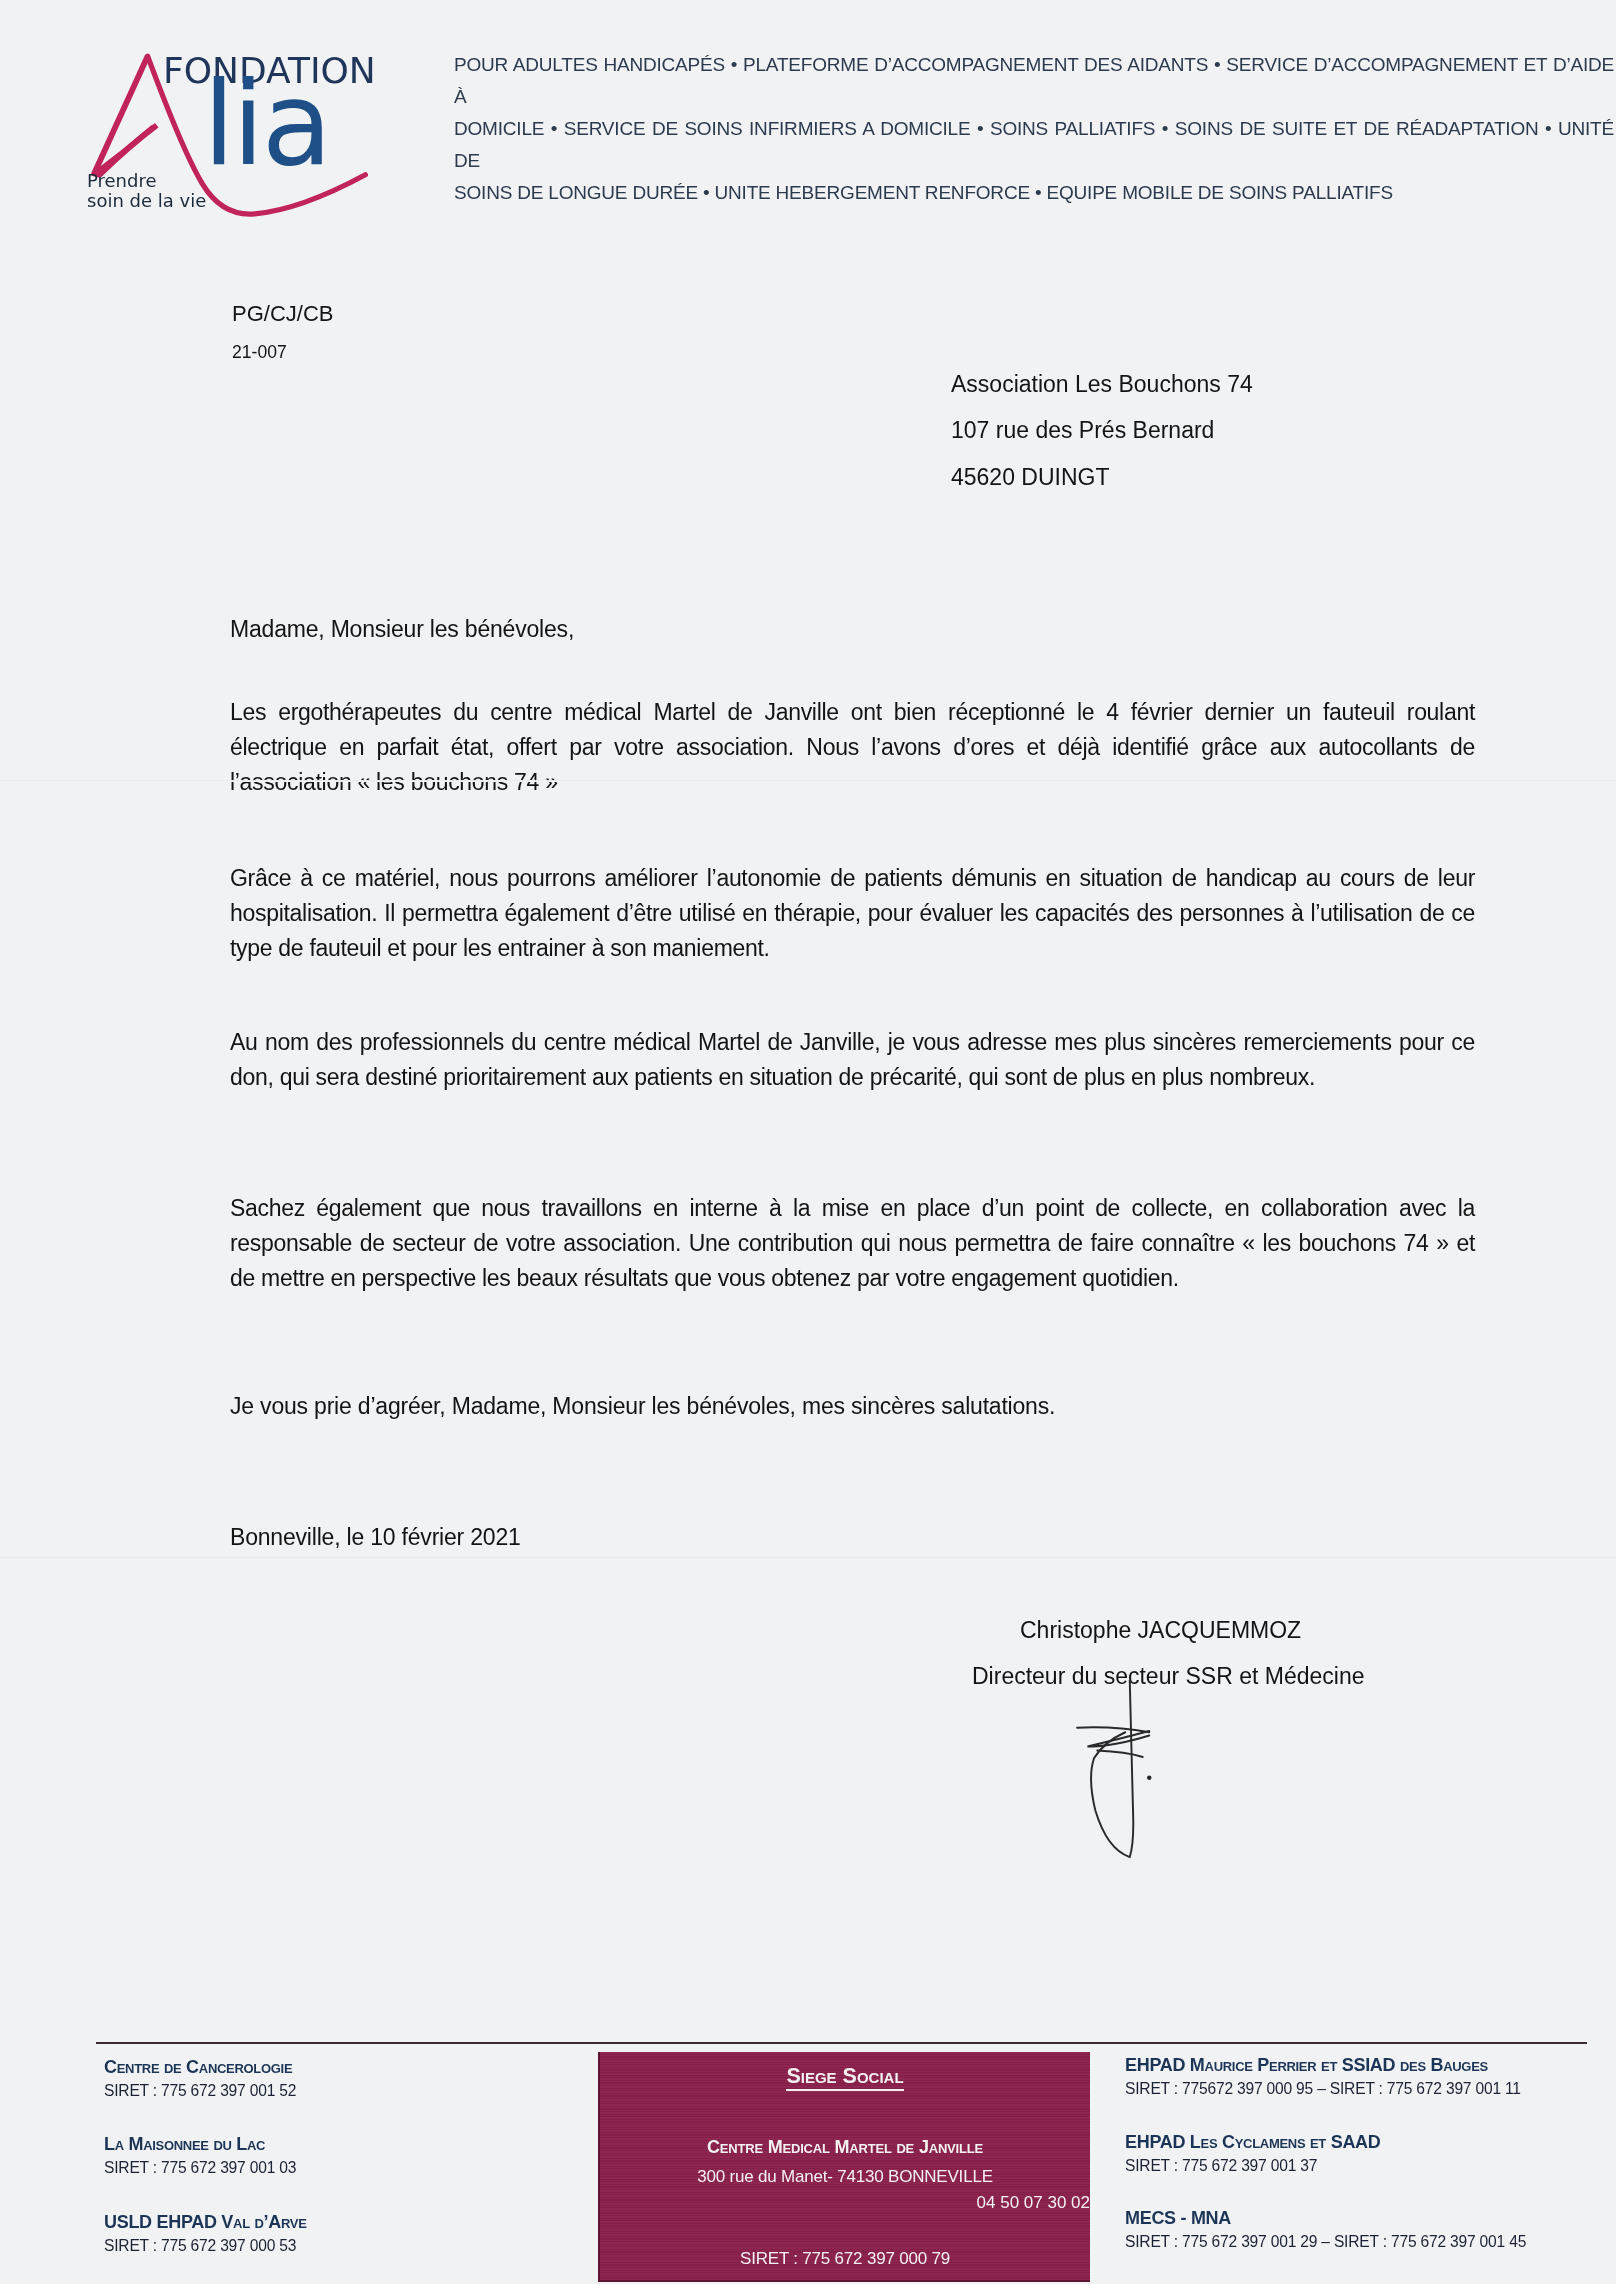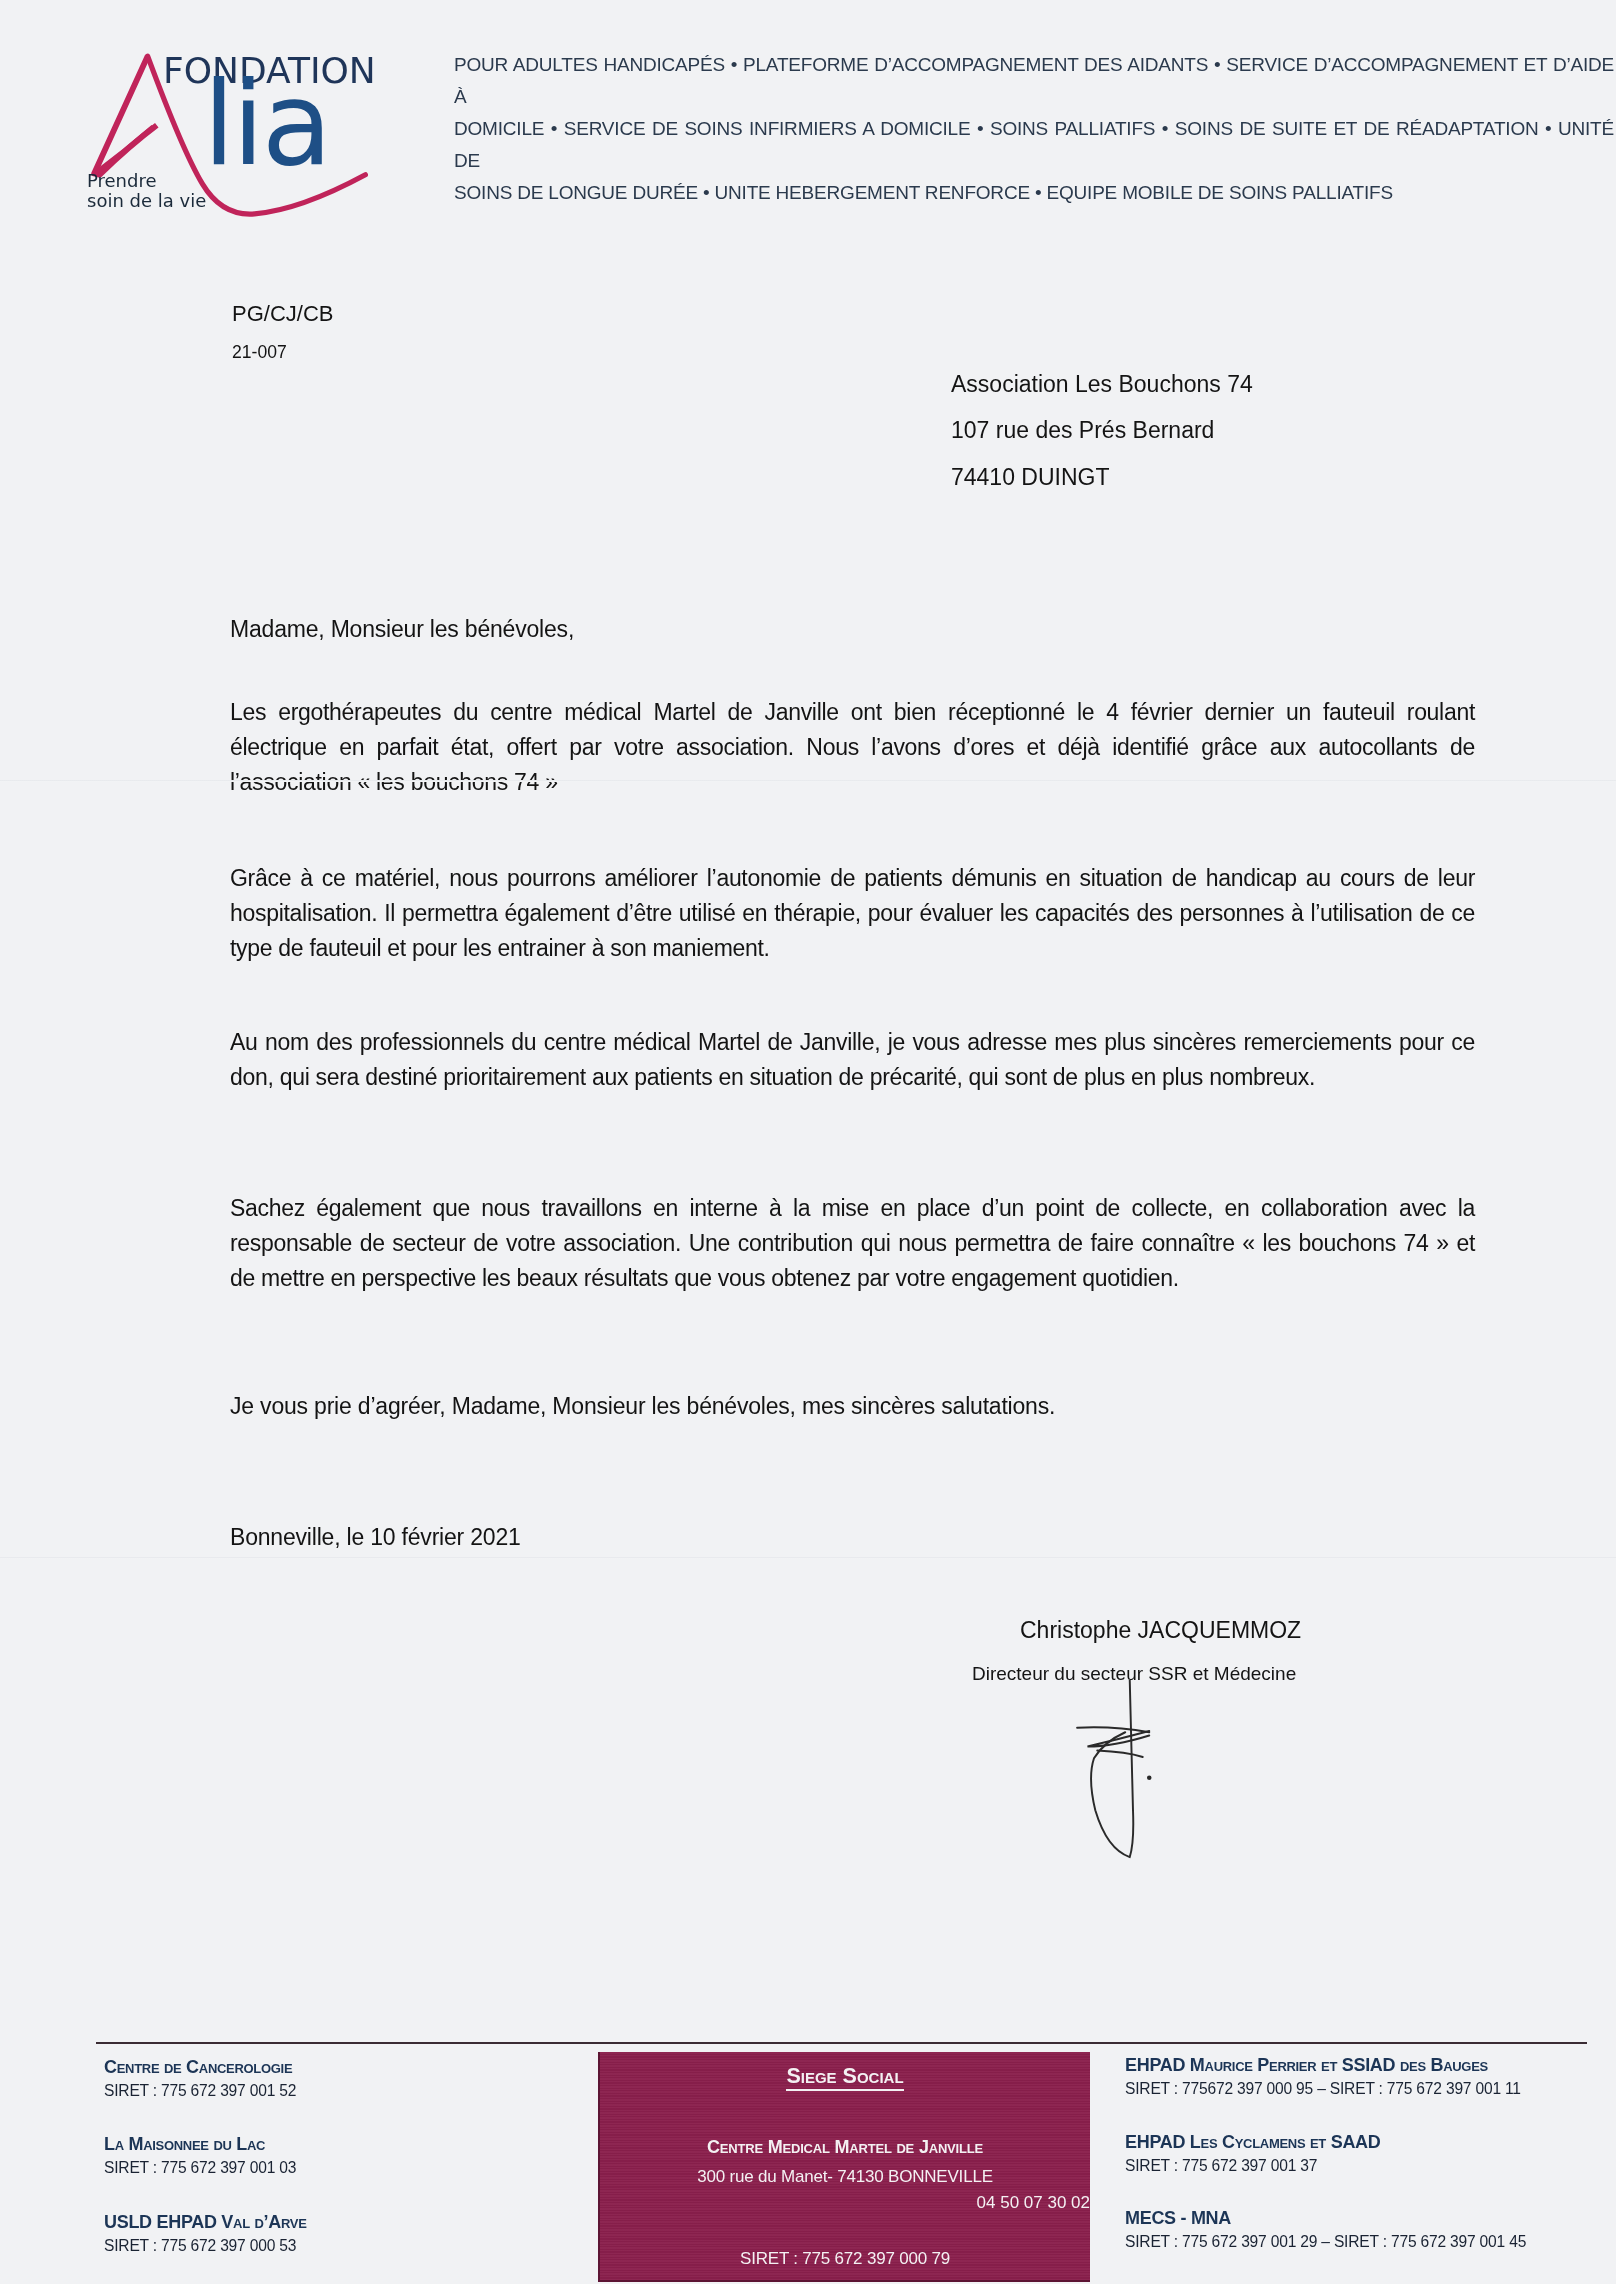--- a/index.html
+++ b/index.html
@@ -24,21 +24,21 @@
     font-family: "Liberation Sans Narrow", "Liberation Sans", sans-serif;
     letter-spacing: -0.2px;
   }
   
   .ref1 { left: 232px; top: 301px; font-size: 22px; }
   .ref2 { left: 232px; top: 342px; font-size: 17.6px; }
   .addr { left: 951px; font-size: 23px; }
   .body-text { left: 230px; width: 1245px; font-size: 23px; line-height: 35px; text-align: justify; letter-spacing: -0.3px; }
   .single { left: 230px; font-size: 23px; letter-spacing: -0.2px; }
   .sig-name { left: 1020px; top: 1617px; font-size: 23px; }
-  .sig-title { left: 972px; top: 1663px; font-size: 19px; }
+  .sig-title { left: 972px; top: 1663px; font-size: 23px; }
   .signature { left: 1068px; top: 1680px; }
   
   .fold { left: 0; width: 1617px; height: 2px; background: linear-gradient(#e4e6ea, #f6f7f8); }
   
   .footer-rule { left: 96px; top: 2042px; width: 1491px; height: 2px; background: #3a2c33; }
   .fcol { font-family: "Liberation Sans", sans-serif; color: #1c3556; }
   .fname { font-weight: bold; font-size: 18px; font-variant: small-caps; letter-spacing: -0.3px; }
   .fsiret { font-size: 15.6px; color: #1a2333; letter-spacing: -0.2px; }
   .fleft { left: 104px; width: 443px; text-align: left; }
   .fright { left: 1125px; width: 482px; text-align: left; }
@@ -80,21 +80,21 @@
   <div style="text-align:justify;text-align-last:justify;">POUR ADULTES HANDICAPÉS • PLATEFORME D’ACCOMPAGNEMENT DES AIDANTS • SERVICE D’ACCOMPAGNEMENT ET D’AIDE À</div>
   <div style="text-align:justify;text-align-last:justify;">DOMICILE • SERVICE DE SOINS INFIRMIERS A DOMICILE • SOINS PALLIATIFS • SOINS DE SUITE ET DE RÉADAPTATION • UNITÉ DE</div>
   <div>SOINS DE LONGUE DURÉE • UNITE HEBERGEMENT RENFORCE • EQUIPE MOBILE DE SOINS PALLIATIFS</div>
 </div>
 
 <div class="abs ref1">PG/CJ/CB</div>
 <div class="abs ref2">21-007</div>
 
 <div class="abs addr" style="top:371px">Association Les Bouchons 74</div>
 <div class="abs addr" style="top:417px">107 rue des Prés Bernard</div>
-<div class="abs addr" style="top:464px">74410 DUINGT</div>
+<div class="abs addr" style="top:464px">45620 DUINGT</div>
 
 <div class="abs single" style="top:616px">Madame, Monsieur les bénévoles,</div>
 
 <div class="abs body-text" style="top:695px">Les ergothérapeutes du centre médical Martel de Janville ont bien réceptionné le 4 février dernier un fauteuil roulant électrique en parfait état, offert par votre association. Nous l’avons d’ores et déjà identifié grâce aux autocollants de l’association « les bouchons 74 »</div>
 <div class="abs body-text" style="top:861px">Grâce à ce matériel, nous pourrons améliorer l’autonomie de patients démunis en situation de handicap au cours de leur hospitalisation. Il permettra également d’être utilisé en thérapie, pour évaluer les capacités des personnes à l’utilisation de ce type de fauteuil et pour les entrainer à son maniement.</div>
 <div class="abs body-text" style="top:1025px">Au nom des professionnels du centre médical Martel de Janville, je vous adresse mes plus sincères remerciements pour ce don, qui sera destiné prioritairement aux patients en situation de précarité, qui sont de plus en plus nombreux.</div>
 <div class="abs body-text" style="top:1191px">Sachez également que nous travaillons en interne à la mise en place d’un point de collecte, en collaboration avec la responsable de secteur de votre association. Une contribution qui nous permettra de faire connaître « les bouchons 74 » et de mettre en perspective les beaux résultats que vous obtenez par votre engagement quotidien.</div>
 
 <div class="abs single" style="top:1393px">Je vous prie d’agréer, Madame, Monsieur les bénévoles, mes sincères salutations.</div>
 <div class="abs single" style="top:1524px">Bonneville, le 10 février 2021</div>

